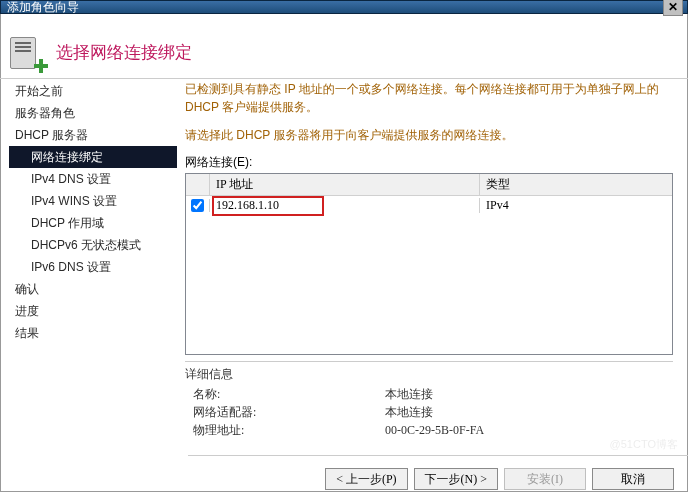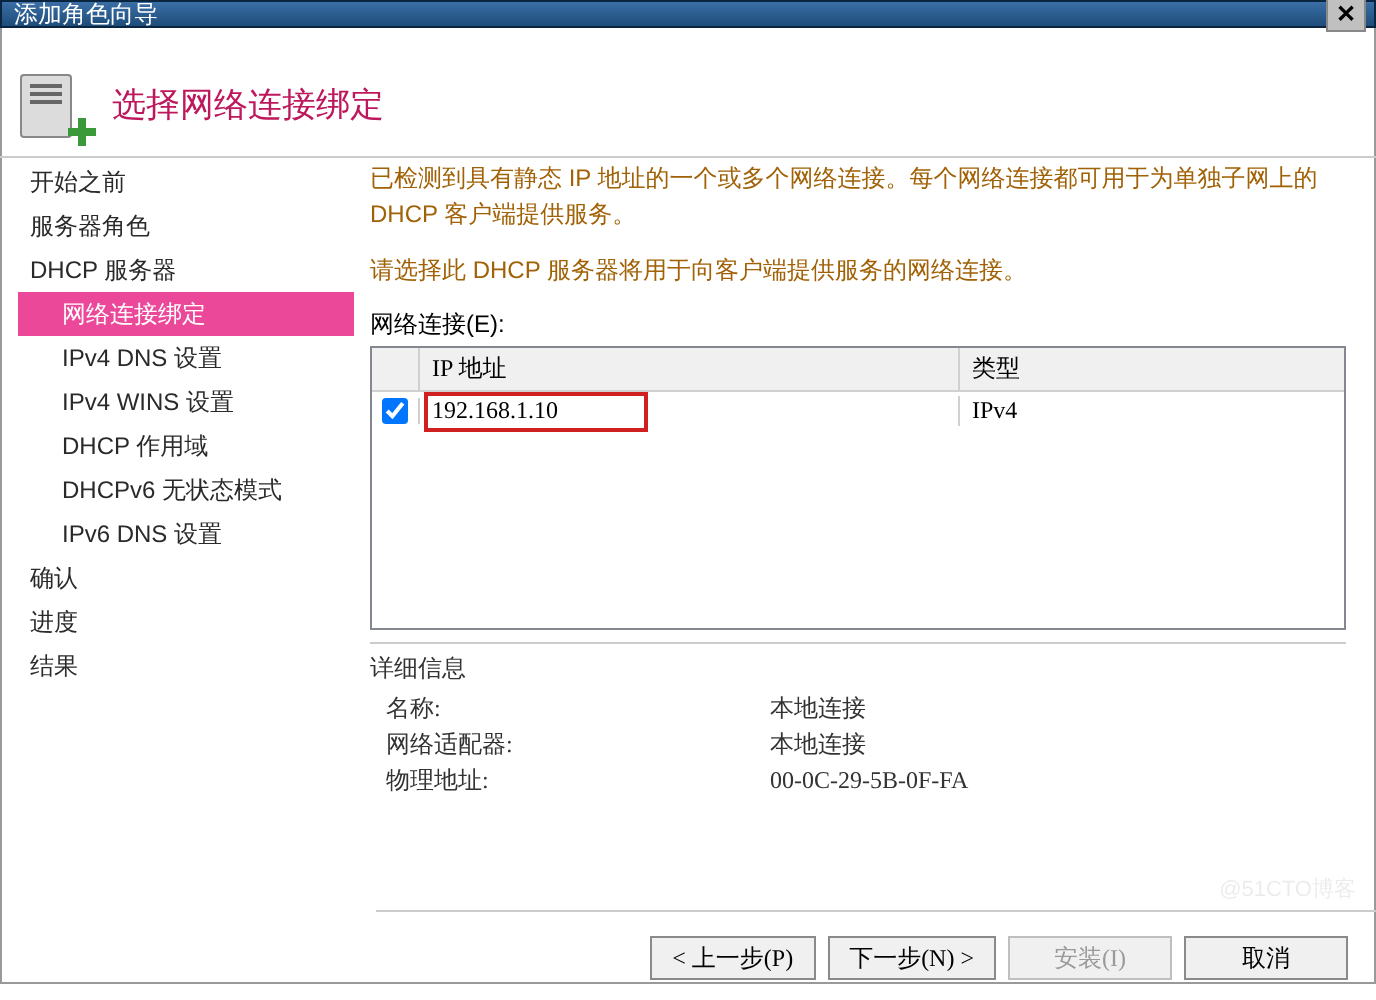--- a/index.html
+++ b/index.html
@@ -19,27 +19,27 @@
 .plus::before { content: ""; position: absolute; left: 5px; top: 0; width: 4px; height: 14px; background: #3a9a3a; }
 .plus::after { content: ""; position: absolute; left: 0; top: 5px; width: 14px; height: 4px; background: #3a9a3a; }
 .header-area h1 { font-family: SimSun, serif; font-size: 17px; font-weight: normal; color: #be185d; }
 
 .hr { position: absolute; left: 0; top: 78px; width: 100%; height: 1px; background: #ccc; }
 
 .content { display: flex; width: 100%; padding-top: 58px; }
 .sidebar { width: 180px; padding: 8px 4px 8px 8px; }
 .side-item { padding: 2px 4px 2px 6px; color: #2a2a2a; line-height: 18px; cursor: pointer; }
 .side-item.sub { padding-left: 22px; }
-.side-item.sel { background: #ec4899; color: #fff; }
+.side-item.sel { background: #0f172a; color: #fff; }
 
 .main { flex: 1; padding: 8px 14px 0 4px; position: relative; }
 .desc { line-height: 18px; color: #a16207; margin-bottom: 10px; }
 
 .grid-label { margin: 6px 0 2px 0; }
-.grid { border: 1px solid #828790; height: 142px; background: #fff; font-family: Tahoma, SimSun; }
+.grid { border: 1px solid #828790; height: 182px; background: #fff; font-family: Tahoma, SimSun; }
 .grid-head { display: flex; background: #f0f0f0; border-bottom: 1px solid #d0d0d0; }
 .grid-head div { padding: 2px 6px; font-size: 12px; }
 .col-chk { width: 24px; border-right: 1px solid #d0d0d0; }
 .col-ip { width: 270px; border-right: 1px solid #d0d0d0; }
 .col-type { flex: 1; }
 .grid-row { display: flex; align-items: center; padding: 2px 0; }
 .grid-row .col-chk { display: flex; justify-content: center; }
 .grid-row .col-ip { padding-left: 6px; position: relative; }
 .highlight { position: absolute; left: 2px; top: -2px; width: 112px; height: 20px; border: 2px solid #d02020; pointer-events: none; }
 .grid-row .col-type { padding-left: 6px; }

